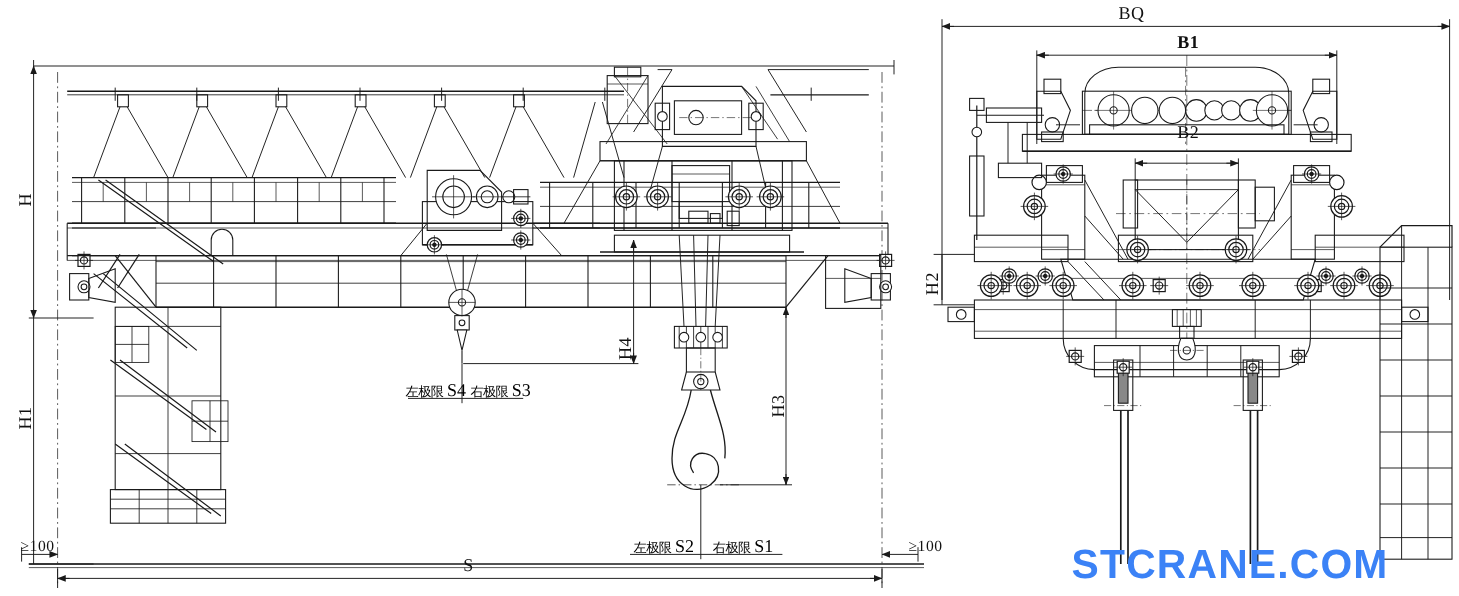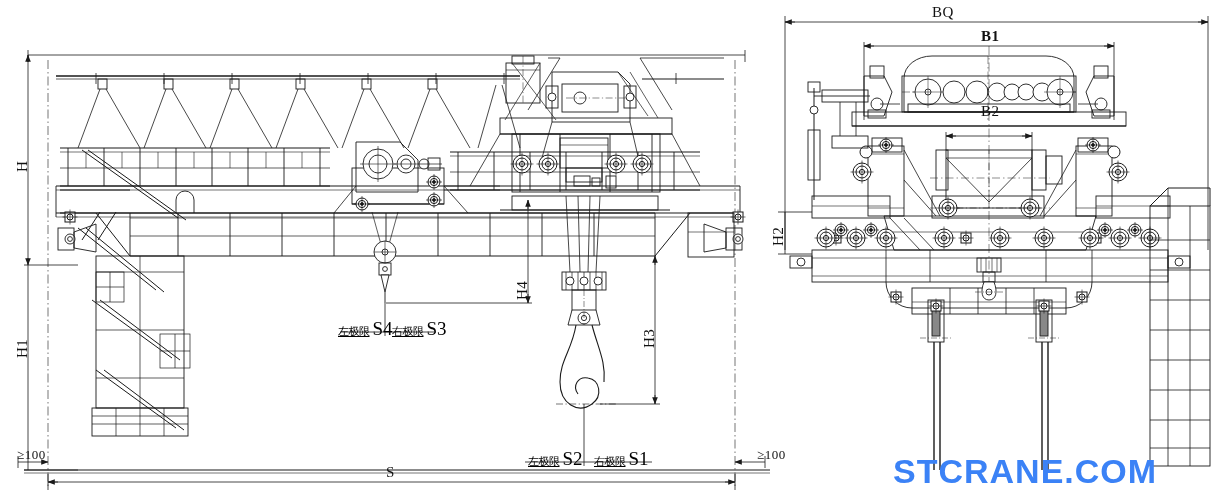--- a/index.html
+++ b/index.html
@@ -13,22 +13,22 @@
 
   .lbl{
     position:absolute;
     font-family:"Liberation Serif", serif;
     color:#111;
     white-space:nowrap;
     user-select:none;
   }
   .dimtext{font-size:15px;letter-spacing:.5px;}
   .dimtext.rot{transform:rotate(-90deg);transform-origin:left top;}
-  .cn{font-size:11px;font-family:"DejaVu Sans", sans-serif;letter-spacing:-.5px;text-decoration:underline;}
-  .sid{font-size:19px;font-family:"Liberation Serif", serif;}
+  .cn{font-size:11px;font-family:"DejaVu Sans", sans-serif;letter-spacing:-.5px;}
+  .sid{font-size:15px;font-family:"Liberation Serif", serif;}
   .limitgrp{position:absolute;display:flex;align-items:baseline;gap:3px;}
 
   #watermark{
     position:absolute;left:893px;top:452px;
     font-family:"Liberation Sans", sans-serif;
     font-size:34px;font-weight:bold;letter-spacing:1px;
     color:#f6c9c4;
     user-select:none;
   }
 </style>

